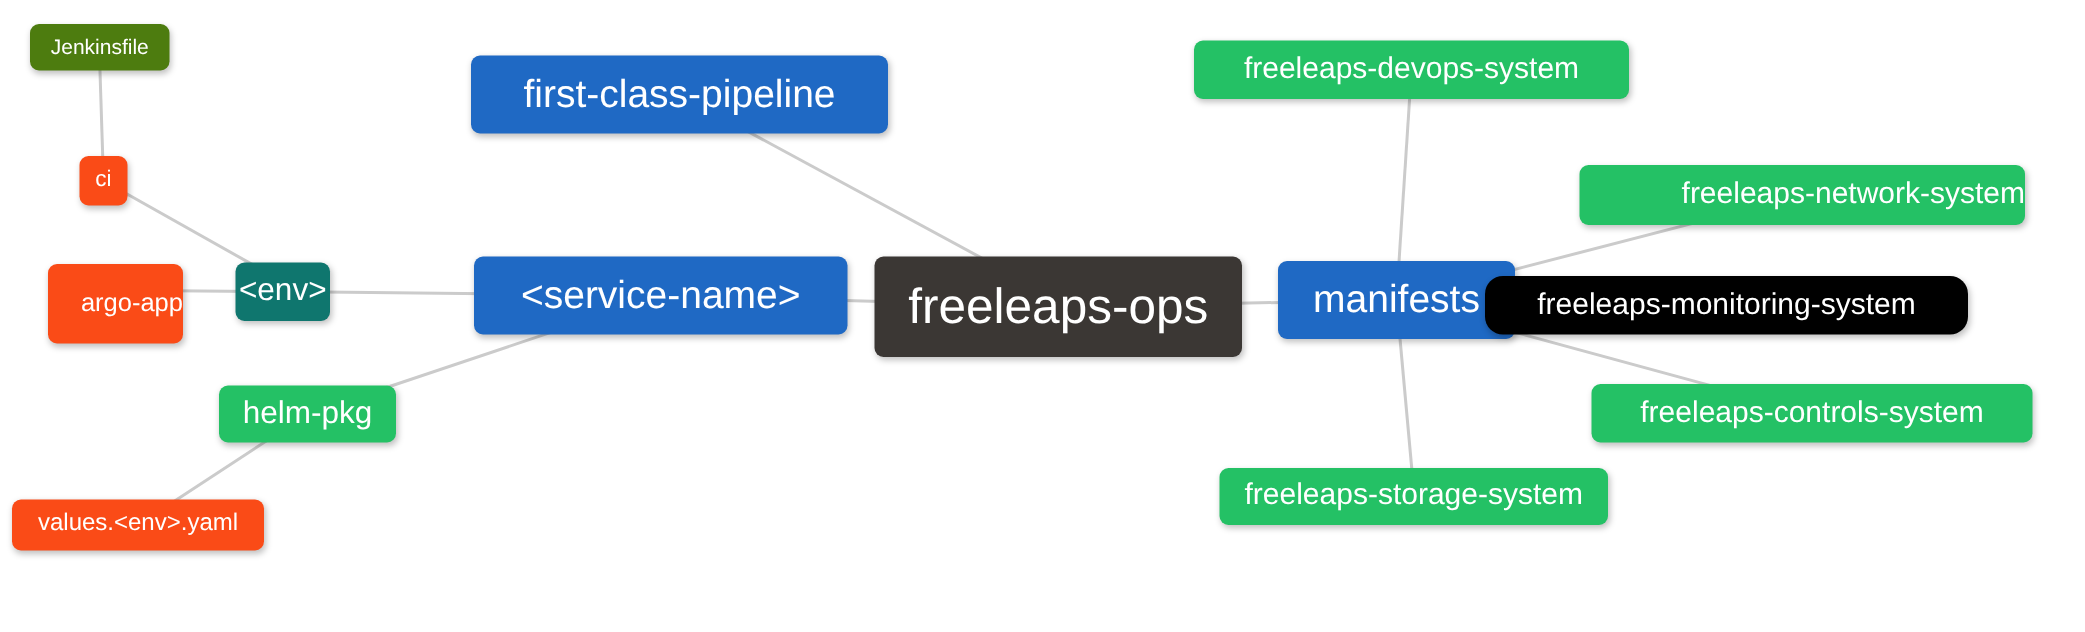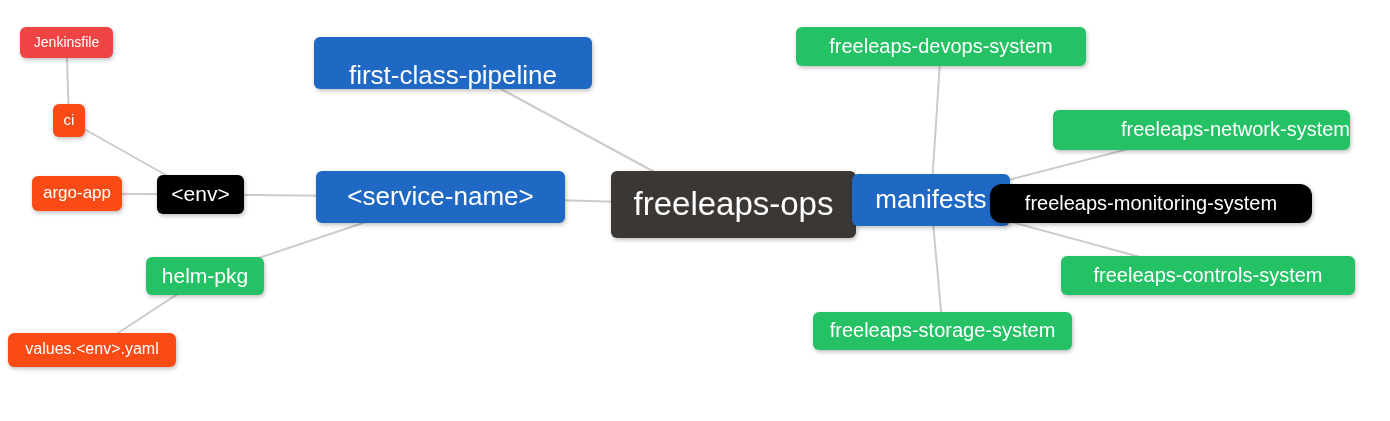--- a/index.html
+++ b/index.html
@@ -55,45 +55,45 @@
       <line x1="714.5" y1="204.5" x2="453" y2="63" stroke="#cbcbcb" stroke-width="2"></line>
       <line x1="714.5" y1="204.5" x2="440.5" y2="197" stroke="#cbcbcb" stroke-width="2"></line>
       <line x1="714.5" y1="204.5" x2="931" y2="200" stroke="#cbcbcb" stroke-width="2"></line>
       <line x1="931" y1="200" x2="941" y2="46.5" stroke="#cbcbcb" stroke-width="2"></line>
       <line x1="931" y1="200" x2="1201.5" y2="130" stroke="#cbcbcb" stroke-width="2"></line>
       <line x1="931" y1="200" x2="1212" y2="203.5" stroke="#cbcbcb" stroke-width="2"></line>
       <line x1="931" y1="200" x2="1208" y2="275.5" stroke="#cbcbcb" stroke-width="2"></line>
       <line x1="931" y1="200" x2="942.5" y2="327" stroke="#cbcbcb" stroke-width="2"></line>
     </svg>
 
-<div class="node" style="left: 583px; top: 171px; width: 245px; height: 67px; background: rgb(59, 55, 52); font-size: 33px; margin-left: 28px;">
+<div class="node" style="left: 583px; top: 171px; width: 245px; height: 67px; background: rgb(59, 55, 52); font-size: 33px;">
       <span>freeleaps-ops</span>
     </div>
-    <div class="node" style="left: 314px; top: 37px; width: 278px; height: 52px; background: rgb(31, 105, 196); font-size: 26px; align-items: flex-end;">
+    <div class="node" style="left: 314px; top: 37px; width: 278px; height: 52px; background: rgb(31, 105, 196); font-size: 26px;">
       <span>first-class-pipeline</span>
     </div>
     <div class="node" style="left: 316px; top: 171px; width: 249px; height: 52px; background: rgb(31, 105, 196); font-size: 26px;">
       <span>&lt;service-name&gt;</span>
     </div>
     <div class="node" style="left: 852px; top: 174px; width: 158px; height: 52px; background: rgb(31, 105, 196); font-size: 26px;">
       <span>manifests</span>
     </div>
-    <div class="node" style="left: 157px; top: 175px; width: 87px; height: 39px; background: #000000; font-size: 21px; text-align: center;">
+    <div class="node" style="left: 157px; top: 175px; width: 63px; height: 39px; background: #0f766e; font-size: 21px; text-align: center;">
       <span>&lt;env&gt;</span>
     </div>
     <div class="node" style="left: 146px; top: 257px; width: 118px; height: 38px; background: rgb(36, 193, 101); font-size: 21px;">
       <span>helm-pkg</span>
     </div>
     <div class="node" style="left: 53px; top: 104px; width: 32px; height: 33px; background: rgb(250, 75, 23); font-size: 15px;">
       <span>ci</span>
     </div>
-    <div class="node" style="left: 32px; top: 176px; width: 90px; height: 35px; background: rgb(250, 75, 23); font-size: 17px;">
+    <div class="node" style="left: 32px; top: 176px; width: 90px; height: 53px; background: rgb(250, 75, 23); font-size: 17px; justify-content: flex-end;">
       <span>argo-app</span>
     </div>
-    <div class="node" style="left: 20px; top: 27px; width: 93px; height: 31px; background: #ef4444; font-size: 14px;">
+    <div class="node" style="left: 20px; top: 16px; width: 93px; height: 31px; background: #4d7c0f; font-size: 14px;">
       <span>Jenkinsfile</span>
     </div>
     <div class="node" style="left: 8px; top: 333px; width: 168px; height: 34px; background: rgb(250, 75, 23); font-size: 16px;">
       <span>values.&lt;env&gt;.yaml</span>
     </div>
     <div class="node" style="left: 796px; top: 27px; width: 290px; height: 39px; background: rgb(36, 193, 101); font-size: 20px; justify-content: center;">
       <span>freeleaps-devops-system</span>
     </div>
     <div class="node" style="left: 1053px; top: 110px; width: 297px; height: 40px; background: rgb(36, 193, 101); font-size: 20px; justify-content: flex-end;">
       <span>freeleaps-network-system</span>

